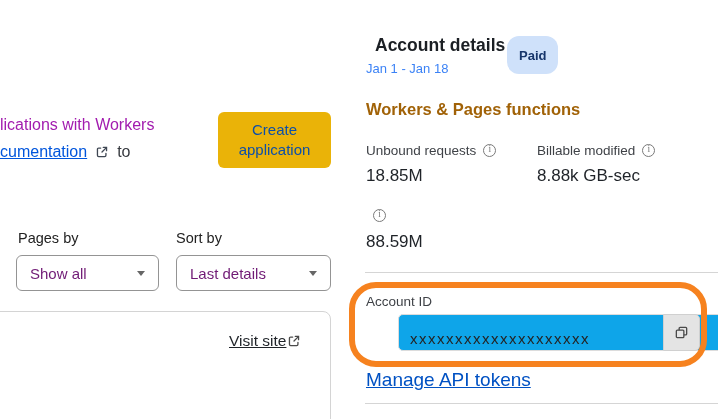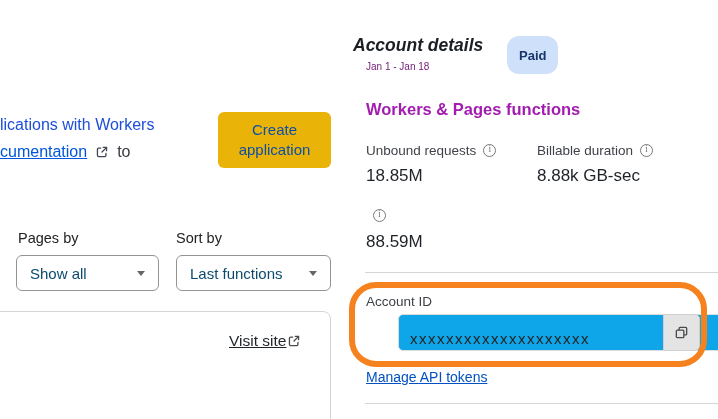--- a/index.html
+++ b/index.html
@@ -4,67 +4,67 @@
 <style>
   * { margin:0; padding:0; box-sizing:border-box; }
   html,body { width:718px; height:419px; }
   body {
     position:relative; overflow:hidden; background:#ffffff;
     font-family:"Liberation Sans", sans-serif; color:#1f2328;
   }
   .abs { position:absolute; }
 
   
-  .intro-line1 { left:0; top:116px; font-size:16px; color:#1d4ed8; }
+  .intro-line1 { left:0; top:116px; font-size:16px; color:#a21caf; }
   .intro-line2 { left:0; top:143px; font-size:16px; color:#36393f; display:flex; align-items:center; gap:8px; }
   .intro-link { color:#0055dc; text-decoration:underline; cursor:pointer; }
   .ext-icon { color:#3f4753; display:inline-flex; }
   .create-btn {
     left:218px; top:112px; width:113px; height:56px;
     background:#eab308; border:none; border-radius:6px;
     color:#0d4fa8; font-size:15px; line-height:20px; font-family:inherit;
     display:flex; align-items:center; justify-content:center; text-align:center;
     cursor:pointer; padding:0 10px;
   }
   .field-label { font-size:14.5px; color:#222; }
   .filter-label { left:18px; top:230px; }
   .sort-label   { left:176px; top:230px; }
   .select {
     top:255px; height:36px; background:#fff;
     border:1px solid #949494; border-radius:6px;
     display:flex; align-items:center; justify-content:space-between;
-    padding:0 13px; font-size:15px; color:#0c4a6e; cursor:pointer;
+    padding:0 13px; font-size:15px; color:#701a75; cursor:pointer;
   }
   .select-filter { left:16px;  width:143px; }
   .select-sort   { left:176px; width:155px; }
   .caret {
     width:0; height:0; margin-left:8px;
     border-left:4.5px solid transparent; border-right:4.5px solid transparent;
     border-top:5.5px solid #666;
   }
   .project-card {
     left:-22px; top:311px; width:353px; height:140px;
     background:#fff; border:1px solid #d4d4d4; border-radius:0 8px 0 0;
   }
   .visit-site {
     left:229px; top:332px; display:flex; align-items:center; gap:1px;
     font-size:15.5px; color:#1f2328;
   }
   .visit-site .label { text-decoration:underline; font-weight:500; cursor:pointer; }
   .visit-site .ext-icon { color:#4a4a4a; }
 
   
-  .acct-title { left:353px; top:35px; font-size:17.5px; font-weight:bold; color:#1b1f24;font-style:italic; }
+  .acct-title { left:375px; top:35px; font-size:17.5px; font-weight:bold; color:#1b1f24; }
   .plan-badge {
     left:507px; top:36px; height:38px; padding:0 12px; border-radius:12px;
     background:#cfe1fa; color:#16356b; font-size:13px; font-weight:600;
     display:flex; align-items:center;
   }
-  .date-range { left:366px; top:61px; font-size:10px; color:#701a75; }
-  .section-title { left:366px; top:100px; font-size:16.5px; font-weight:bold; color:#a21caf; }
+  .date-range { left:366px; top:61px; font-size:13px; color:#3b82f6; }
+  .section-title { left:366px; top:100px; font-size:16.5px; font-weight:bold; color:#a16207; }
 
   .stat-label { font-size:13.5px; color:#3f4247; display:flex; align-items:center; }
   .stat-value { font-size:17px; color:#1f2328; }
   .stat1-l { left:366px; top:143px; }  .stat1-v { left:366px; top:166px; }
   .stat2-l { left:537px; top:143px; }  .stat2-v { left:537px; top:166px; }
   .stat3-l { left:366px; top:209px; }  .stat3-v { left:366px; top:232px; }
   .info-icon {
     display:inline-block; width:13px; height:13px; margin-left:7px;
     border:1px solid #7a7a7a; border-radius:50%; position:relative; cursor:pointer;
   }
@@ -90,21 +90,21 @@
     padding:11px 45px 0 11px; font-size:15px; letter-spacing:1.5px; color:#242424;
     font-family:inherit;
     margin-left:32px;
   }
   .copy-btn {
     position:absolute; right:0; top:0; width:37px; height:37px;
     background:#e4e4e4; border:1px solid #d0d0d0; border-radius:0 5px 5px 0;
     display:flex; align-items:center; justify-content:center; cursor:pointer;
   }
   .manage-link {
-    left:366px; top:369px; font-size:14px; color:#0051c3;
+    left:366px; top:369px; font-size:19px; color:#0051c3;
     text-decoration:underline; cursor:pointer;
   }
 </style>
 </head>
 <body>
 
 <div class="abs intro-line1">lications with Workers</div>
 
 <div class="abs intro-line2">
   <span class="intro-link">cumentation</span>
@@ -121,21 +121,21 @@
 <button class="abs create-btn">Create application</button>
 
 <div class="abs field-label filter-label">Pages by</div>
 <div class="abs select select-filter">
   <span>Show all</span>
   <span class="caret"></span>
 </div>
 
 <div class="abs field-label sort-label">Sort by</div>
 <div class="abs select select-sort">
-  <span>Last functions</span>
+  <span>Last details</span>
   <span class="caret"></span>
 </div>
 
 <div class="abs project-card"></div>
 <div class="abs visit-site">
   <span class="label">Visit site</span>
   <span class="ext-icon">
     <svg width="14" height="14" viewBox="0 0 16 16" fill="none" stroke="currentColor" stroke-width="1.5" stroke-linecap="round">
       <path d="M6.5 3.5H4.2C3.3 3.5 2.8 4 2.8 4.9v6.9c0 .9.5 1.4 1.4 1.4h6.9c.9 0 1.4-.5 1.4-1.4V9.5"></path>
       <path d="M9.5 2.8h3.7v3.7"></path>
@@ -150,21 +150,21 @@
 
 <div class="abs section-title">Workers &amp; Pages functions</div>
 
 <div class="abs stat-label stat1-l">
   <span>Unbound requests</span>
   <span class="info-icon"></span>
 </div>
 <div class="abs stat-value stat1-v">18.85M</div>
 
 <div class="abs stat-label stat2-l">
-  <span>Billable duration</span>
+  <span>Billable modified</span>
   <span class="info-icon"></span>
 </div>
 <div class="abs stat-value stat2-v">8.88k GB-sec</div>
 
 <div class="abs stat-label stat3-l">
   <span class="info-icon"></span>
 </div>
 <div class="abs stat-value stat3-v">88.59M</div>
 
 <div class="abs divider divider1"></div>

